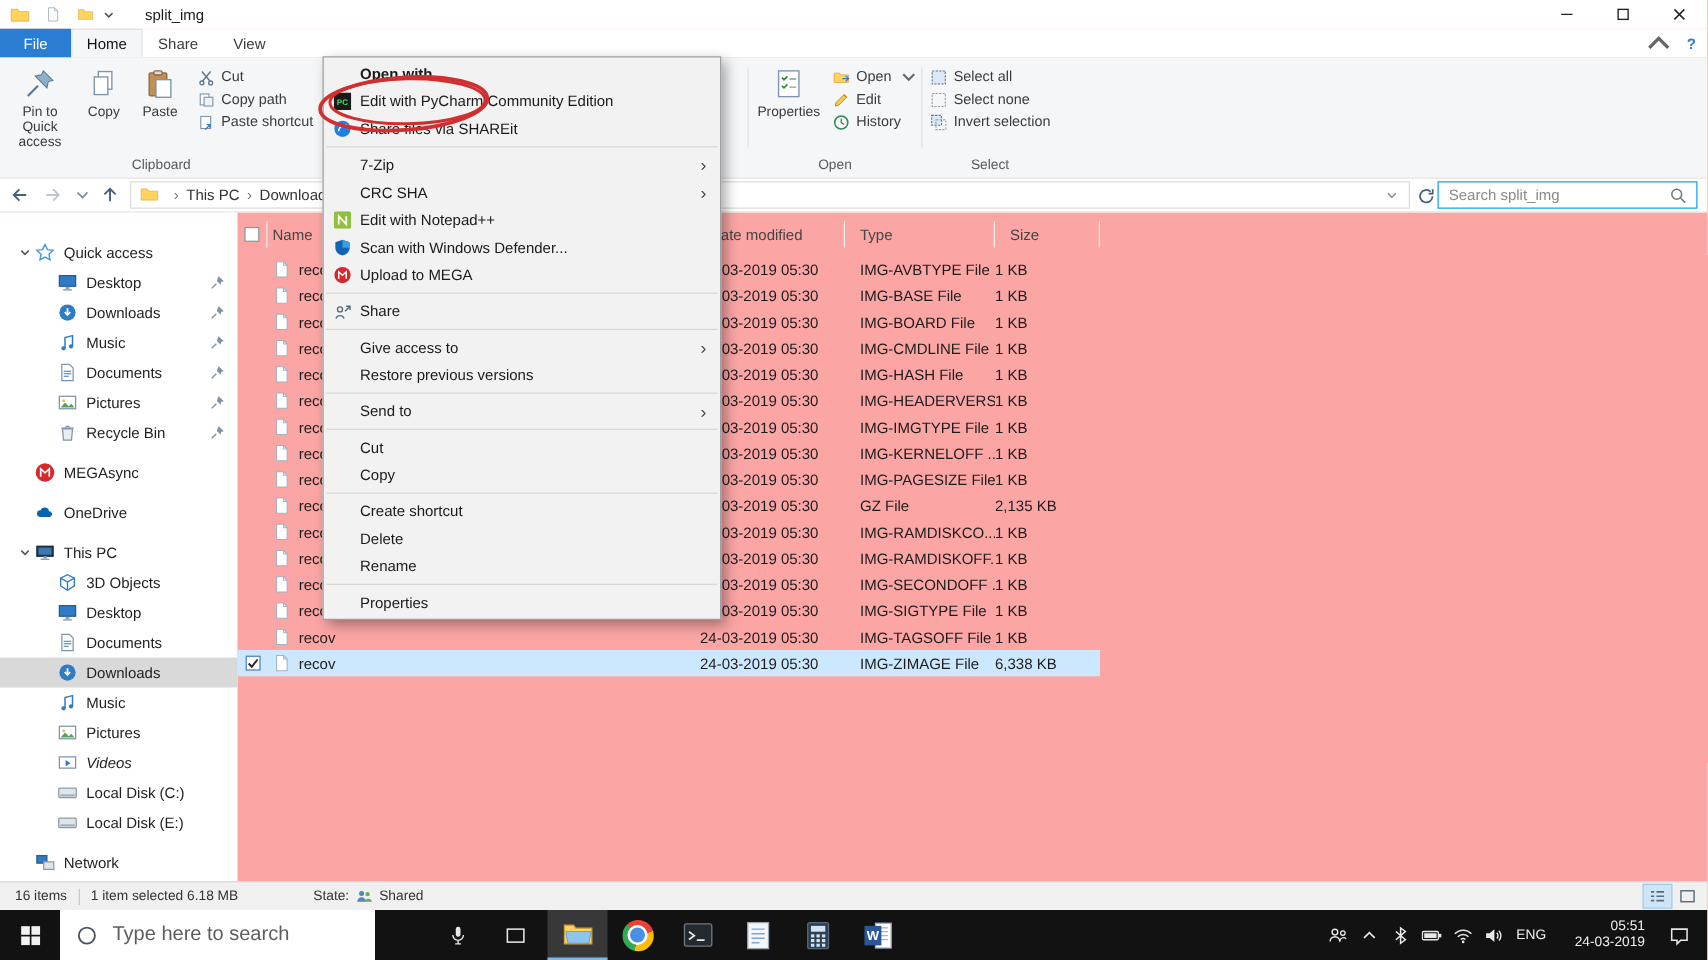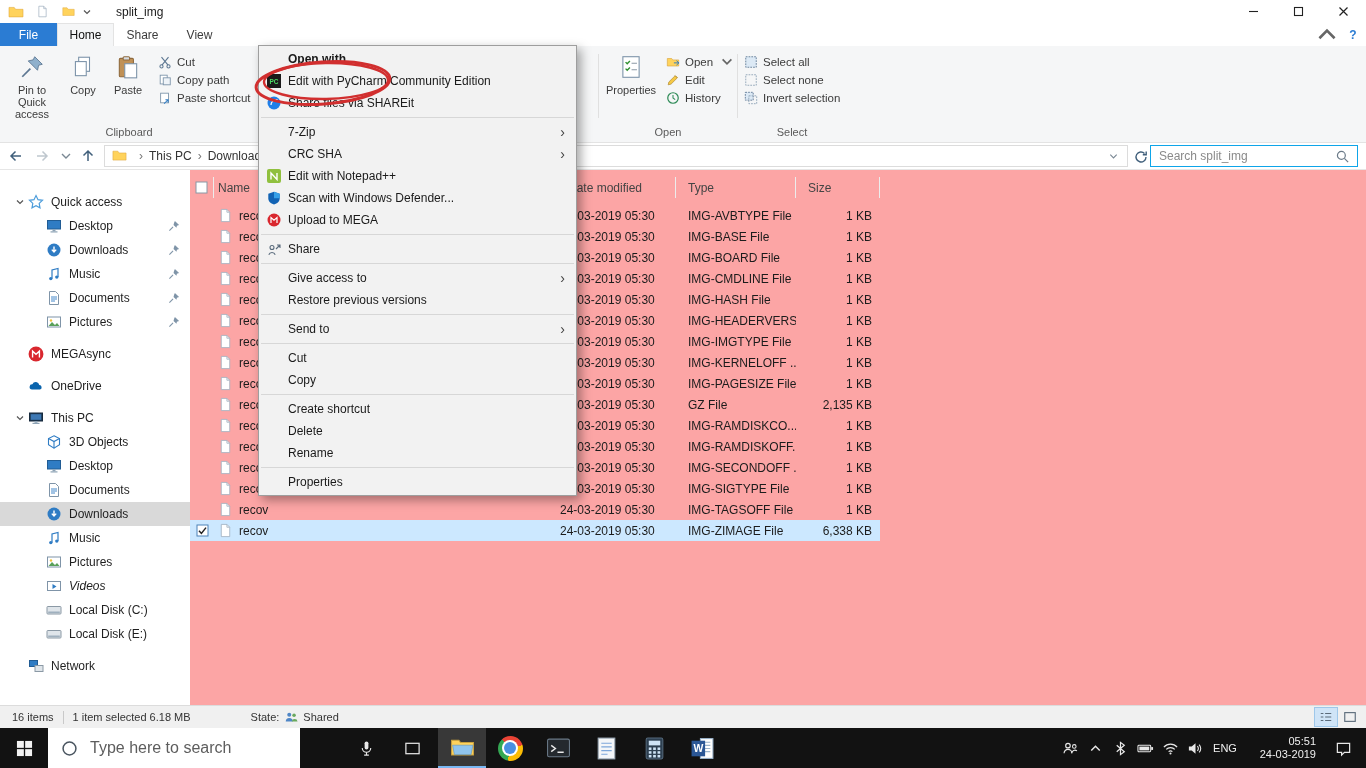--- a/index.html
+++ b/index.html
@@ -80,21 +80,21 @@
   .w-size{width:84px;padding-left:12px}
   .rows{position:absolute;left:0;top:35px}
   .row{display:flex;align-items:center;height:21px;font-size:12px;color:#1c1c1c;width:690px}
   .row.selected{background:#cce8ff}
   .cell-check{width:24px;display:flex;justify-content:center}
   .cell-check svg{width:13px;height:13px}
   .cell-name{width:336px;display:flex;align-items:center;gap:6px;padding-left:4px;overflow:hidden}
   .cell-name svg{width:15px;height:15px;flex:none}
   .cell-date{width:126px;padding-left:10px;white-space:nowrap;overflow:hidden}
   .cell-type{width:120px;padding-left:12px;white-space:nowrap;overflow:hidden}
-  .cell-size{width:84px;text-align:right;padding-right:8px;white-space:nowrap}
+  .cell-size{width:84px;padding-right:8px;white-space:nowrap}
 
   
   .ctxmenu{position:absolute;left:258px;top:45px;width:319px;background:#f2f2f2;border:1px solid #9e9e9e;box-shadow:4px 4px 10px rgba(0,0,0,.35);padding:2px 0;z-index:50}
   .menu-item{height:22px;display:flex;align-items:center;font-size:12px;color:#1a1a1a}
   .menu-item.bold{font-weight:bold}
   .menu-item.hl{background:#bcd9f5}
   .mi-icon{width:25px;padding-left:8px;display:flex;align-items:center}
   .mi-icon svg{width:14px;height:14px}
   .mi-label{flex:1;padding-left:4px;white-space:nowrap;overflow:hidden}
   .mi-arrow{margin-right:11px;color:#444;font-size:14px;line-height:1}
@@ -474,20 +474,36 @@
           </svg>
         </span>
         <span class="sb-label">Pictures</span>
         <span class="sb-pin">
           <svg viewBox="0 0 13 13">
             <path d="M7.5 1l4.5 4.5-2.4.6-.4 2.4L6 5.3l.6-2.4z" fill="#7f94a8"></path>
             <path d="M5.5 7.5L1.5 11.5" stroke="#7f94a8" stroke-width="1.2"></path>
           </svg>
         </span>
       </div>
+      <div class="sb-item" style="padding-left: 46px;">
+        <span class="sb-ico">
+          <svg viewBox="0 0 16 16">
+            <path d="M4 5h8l-.8 9H4.8z" fill="#e9eef2" stroke="#7f94a8"></path>
+            <path d="M3 4.5h10" stroke="#7f94a8"></path>
+            <path d="M6.5 4.5l.6-1.5h1.8l.6 1.5" fill="none" stroke="#7f94a8"></path>
+          </svg>
+        </span>
+        <span class="sb-label">Recycle Bin</span>
+        <span class="sb-pin">
+          <svg viewBox="0 0 13 13">
+            <path d="M7.5 1l4.5 4.5-2.4.6-.4 2.4L6 5.3l.6-2.4z" fill="#7f94a8"></path>
+            <path d="M5.5 7.5L1.5 11.5" stroke="#7f94a8" stroke-width="1.2"></path>
+          </svg>
+        </span>
+      </div>
       <div class="sb-item section" style="padding-left: 12px;">
         <span class="sb-exp"></span>
         <span class="sb-ico">
           <svg viewBox="0 0 14 14">
             <circle cx="7" cy="7" r="6.5" fill="#d9272e"></circle>
             <path d="M4 10V4.5L7 7.2l3-2.7V10" stroke="#fff" stroke-width="1.2" fill="none"></path>
           </svg>
         </span>
         <span class="sb-label">MEGAsync</span>
       </div>

